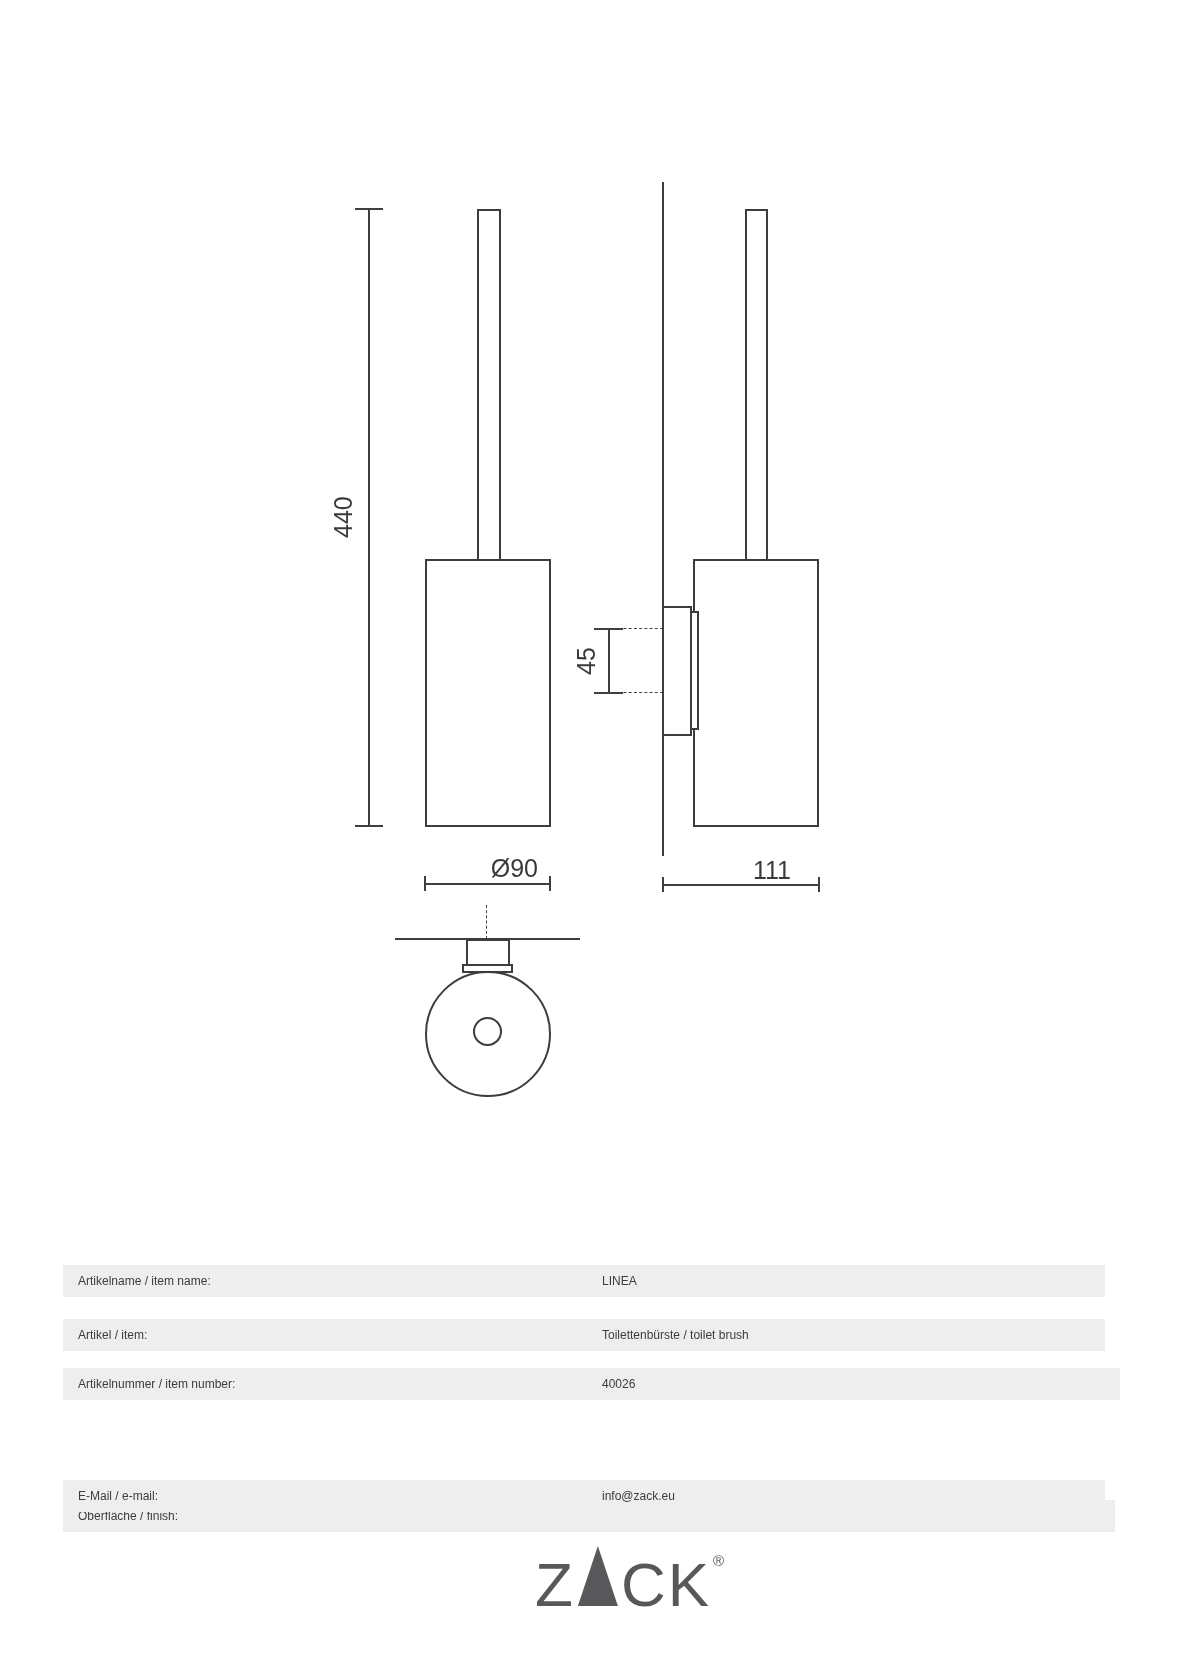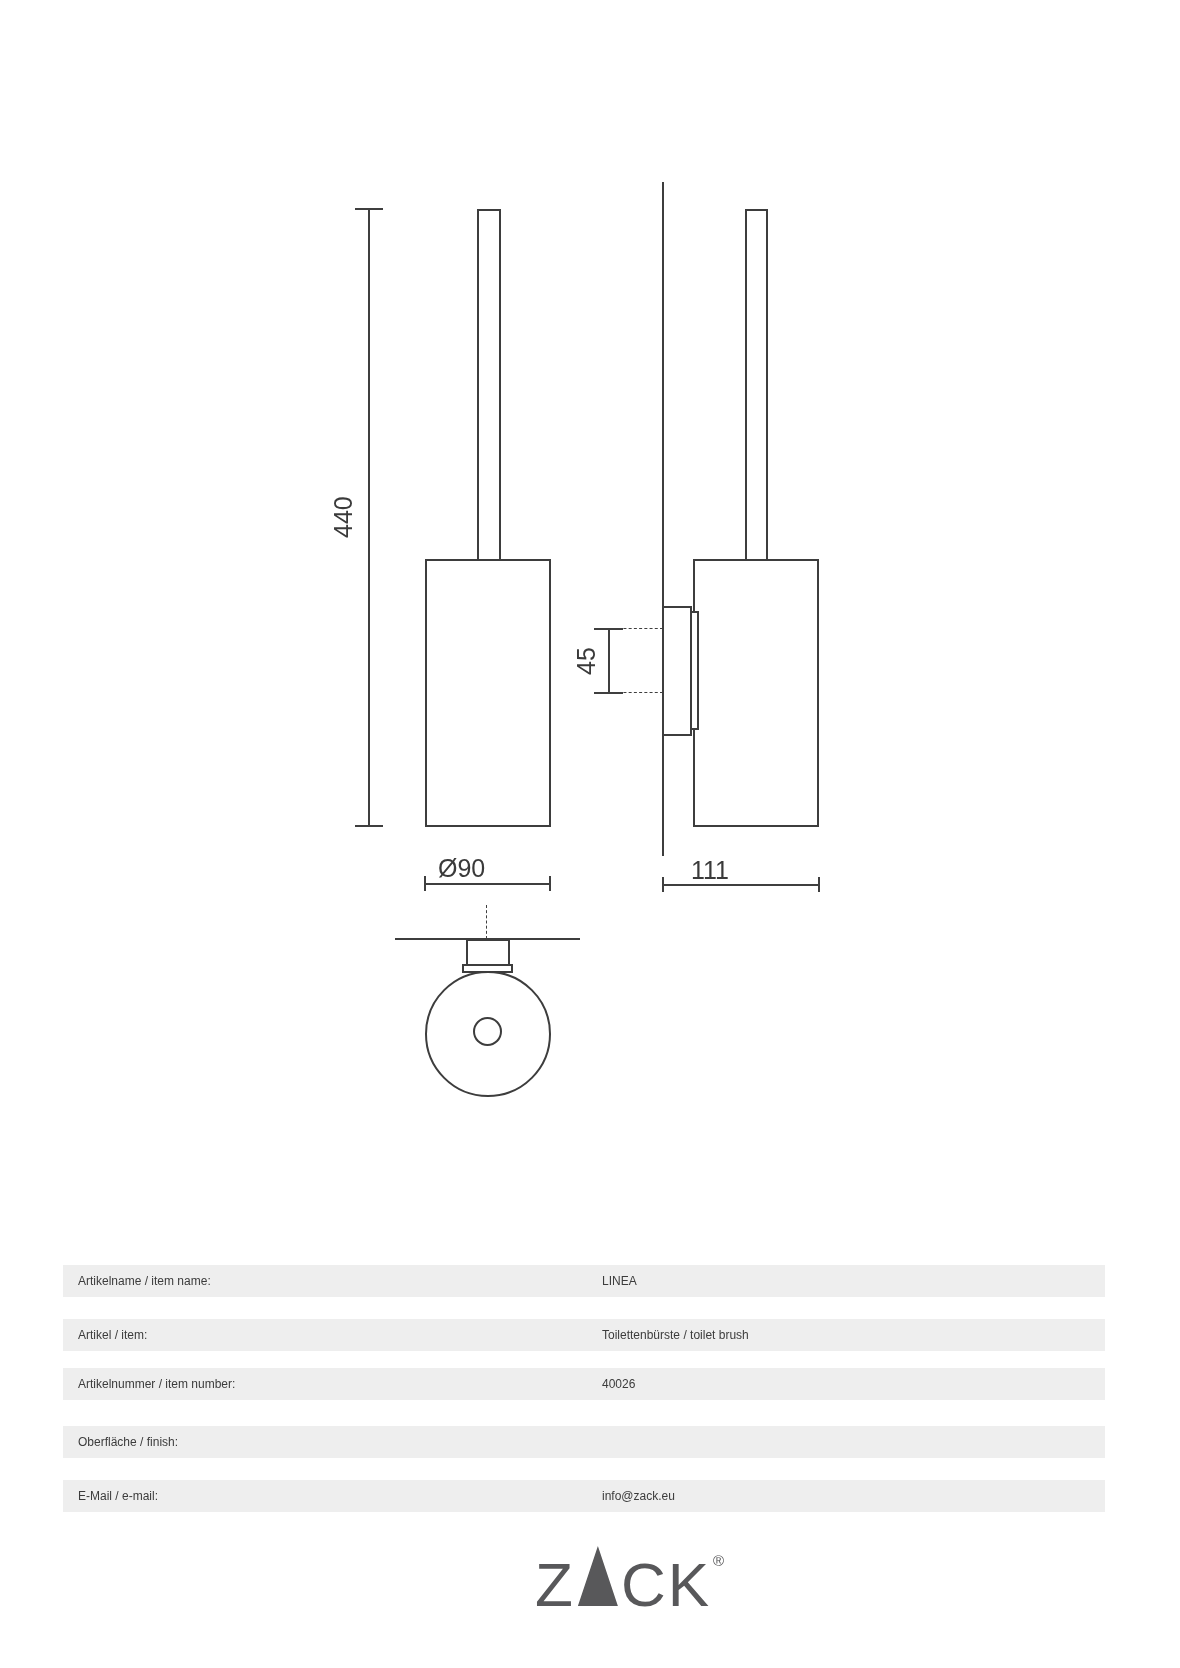--- a/index.html
+++ b/index.html
@@ -16,21 +16,21 @@
   .vline{position:absolute;background:#3d3d3d;width:2px;}
   .dim-h{position:absolute;background:#3f3f3f;height:1.5px;}
   .dim-v{position:absolute;background:#3f3f3f;width:1.5px;}
   .tick-h{position:absolute;background:#3f3f3f;height:1.5px;}
   .tick-v{position:absolute;background:#3f3f3f;width:1.5px;}
   .dash-h{position:absolute;border-top:1.6px dashed #3f3f3f;box-sizing:border-box;}
   .dash-v{position:absolute;border-left:1.6px dashed #3f3f3f;box-sizing:border-box;}
   .circle{position:absolute;border:2px solid #3d3d3d;border-radius:50%;background:#ffffff;box-sizing:border-box;}
   .dim-label{
     position:absolute;color:#3a3a3a;font-size:25px;line-height:1;
-    text-align:left;white-space:nowrap;
+    text-align:right;white-space:nowrap;
   }
   .dim-label.vert{
     writing-mode:vertical-rl;transform:rotate(180deg);
     text-align:center;
   }
   
   .spec-row{
     position:absolute;left:63px;width:1042px;height:32px;
     background:#eeeeee;color:#3c3c3c;font-size:12px;line-height:32px;
   }
@@ -110,25 +110,25 @@
 
   <div>
     <div class="spec-row" style="top:1265px;">
       <span class="spec-label">Artikelname / item name:</span>
       <span class="spec-value">LINEA</span>
     </div>
     <div class="spec-row" style="top:1319px;">
       <span class="spec-label">Artikel / item:</span>
       <span class="spec-value">Toilettenbürste / toilet brush</span>
     </div>
-    <div class="spec-row" style="top:1368px;">
+    <div class="spec-row" style="top:1368px;padding-left:15px;">
       <span class="spec-label">Artikelnummer / item number:</span>
       <span class="spec-value">40026</span>
     </div>
-    <div class="spec-row" style="top:1426px;">
+    <div class="spec-row" style="top:1500px;padding-left:10px;">
       <span class="spec-label">Oberfläche / finish:</span>
     </div>
     <div class="spec-row" style="top:1480px;">
       <span class="spec-label">E-Mail / e-mail:</span>
       <span class="spec-value">info@zack.eu</span>
     </div>
   </div>
 
   <div class="logo">
     <span>Z</span><span class="tri"></span><span>CK</span><span class="reg">®</span>

